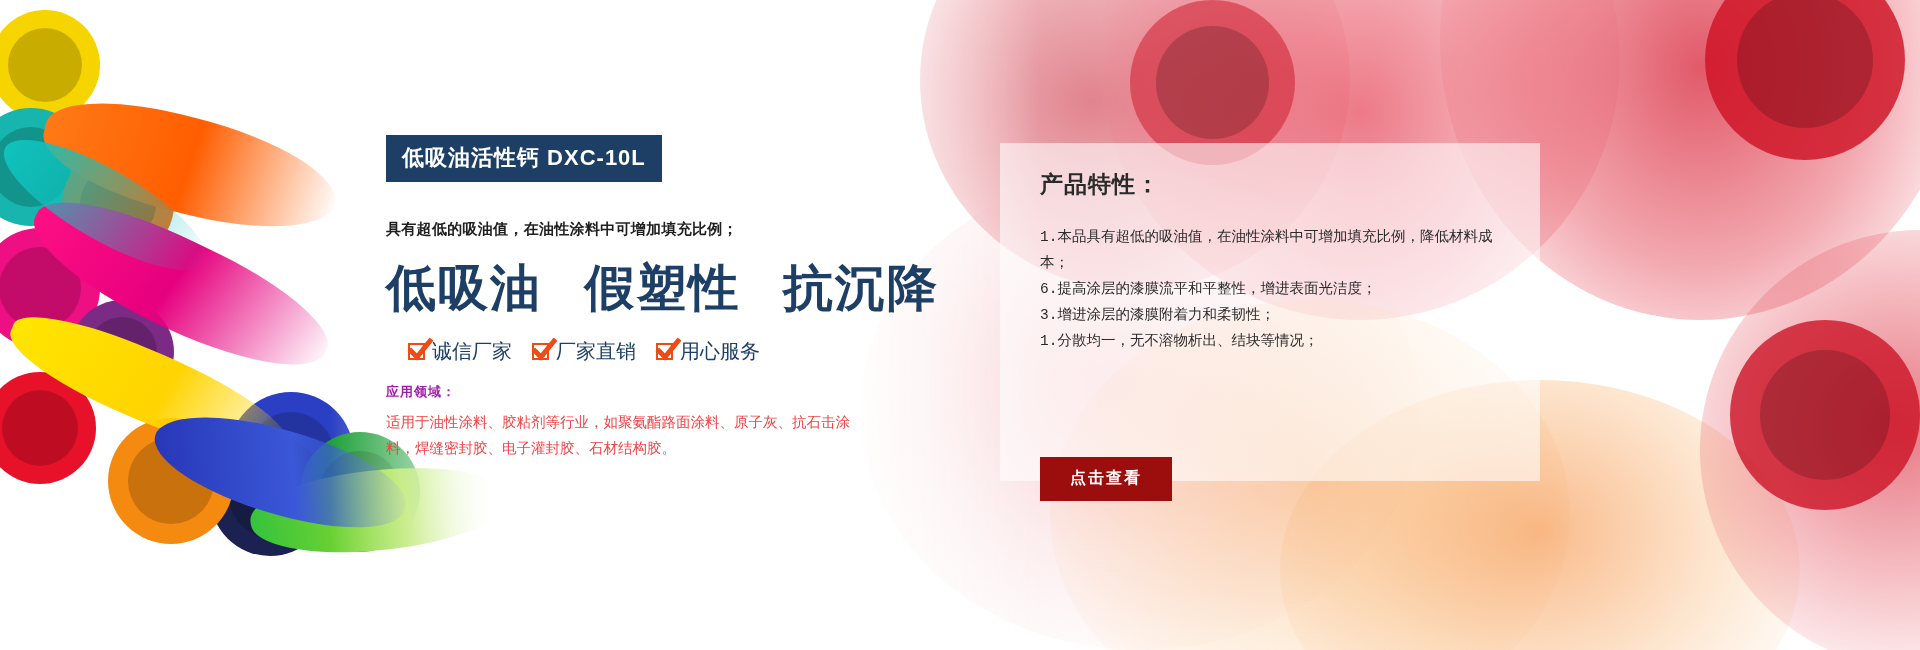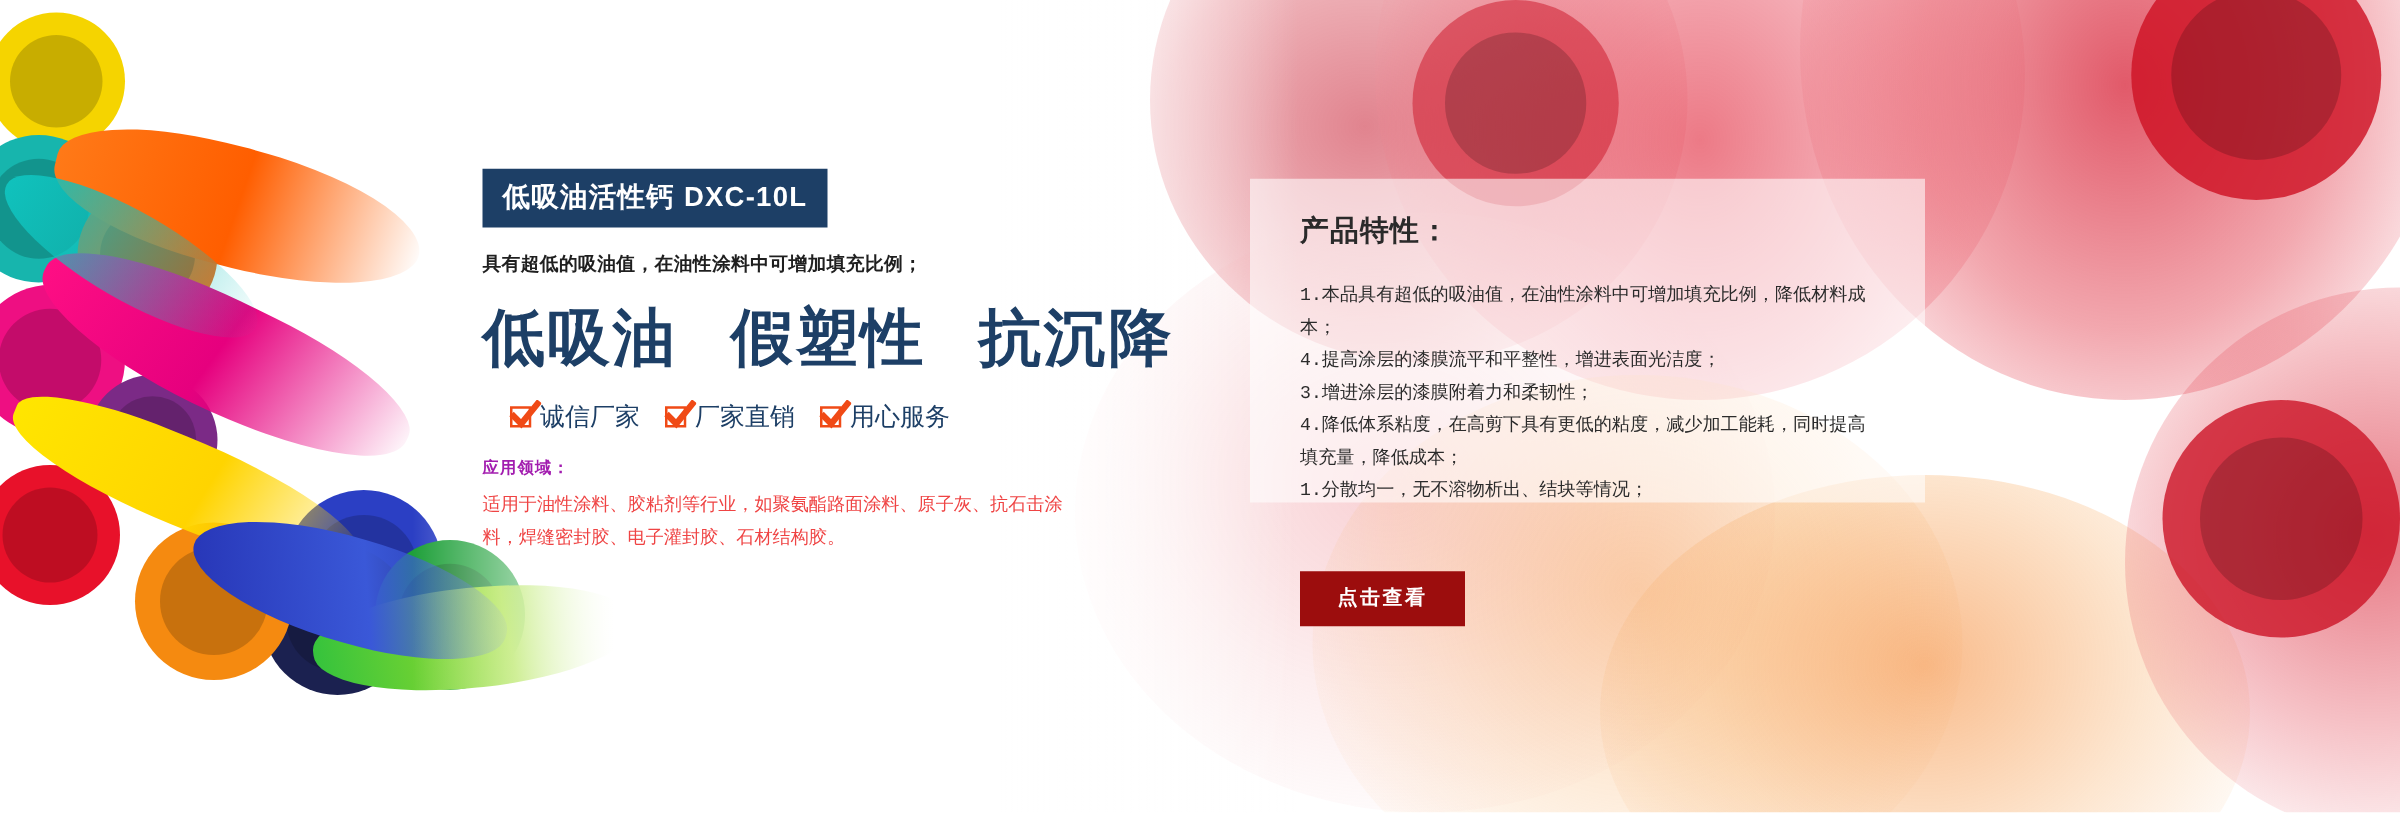--- a/index.html
+++ b/index.html
@@ -47,21 +47,21 @@
     display: inline-block;
     background: #1d3f66;
     color: #ffffff;
     font-size: 22px;
     font-weight: bold;
     letter-spacing: 1px;
     padding: 8px 16px 9px 16px;
     white-space: nowrap;
   }
   .subline {
-    margin-top: 20px;
+    margin-top: 38px;
     font-size: 15px;
     color: #1f1f1f;
     font-weight: bold;
     letter-spacing: 0.3px;
     white-space: nowrap;
   }
   .headline {
     margin-top: 16px;
     font-family: "Liberation Serif", "DejaVu Serif", serif;
     font-size: 50px;
@@ -110,21 +110,21 @@
     font-size: 14.5px;
     line-height: 26px;
     color: #ef4444;
     width: 470px;
   }
 
   
   .panel {
     position: absolute;
     left: 1000px; top: 143px;
-    width: 540px; height: 259px;
+    width: 540px; height: 338px;
     background: rgba(255,255,255,0.58);
     padding: 26px 34px 0 40px;
   }
   .panel-title {
     font-size: 23px;
     font-weight: bold;
     color: #2a2a2a;
     letter-spacing: 1px;
   }
   .panel-list {
@@ -260,22 +260,21 @@
     </div>
 
     <div class="apply-title">应用领域：</div>
     <div class="apply-body">适用于油性涂料、胶粘剂等行业，如聚氨酯路面涂料、原子灰、抗石击涂料，焊缝密封胶、电子灌封胶、石材结构胶。</div>
   </div>
 
   <div class="panel">
     <div class="panel-title">产品特性：</div>
     <div class="panel-list">
       <div>1.本品具有超低的吸油值，在油性涂料中可增加填充比例，降低材料成本；</div>
-      <div>4.提高涂层的漆膜流平和平整性，增进表面光洁度；</div>
+      <div>6.提高涂层的漆膜流平和平整性，增进表面光洁度；</div>
       <div>3.增进涂层的漆膜附着力和柔韧性；</div>
-      <div>4.降低体系粘度，在高剪下具有更低的粘度，减少加工能耗，同时提高填充量，降低成本；</div>
       <div>1.分散均一，无不溶物析出、结块等情况；</div>
     </div>
   </div>
 
   <button class="cta">点击查看</button>
 
 </div>
 
 </body></html>

